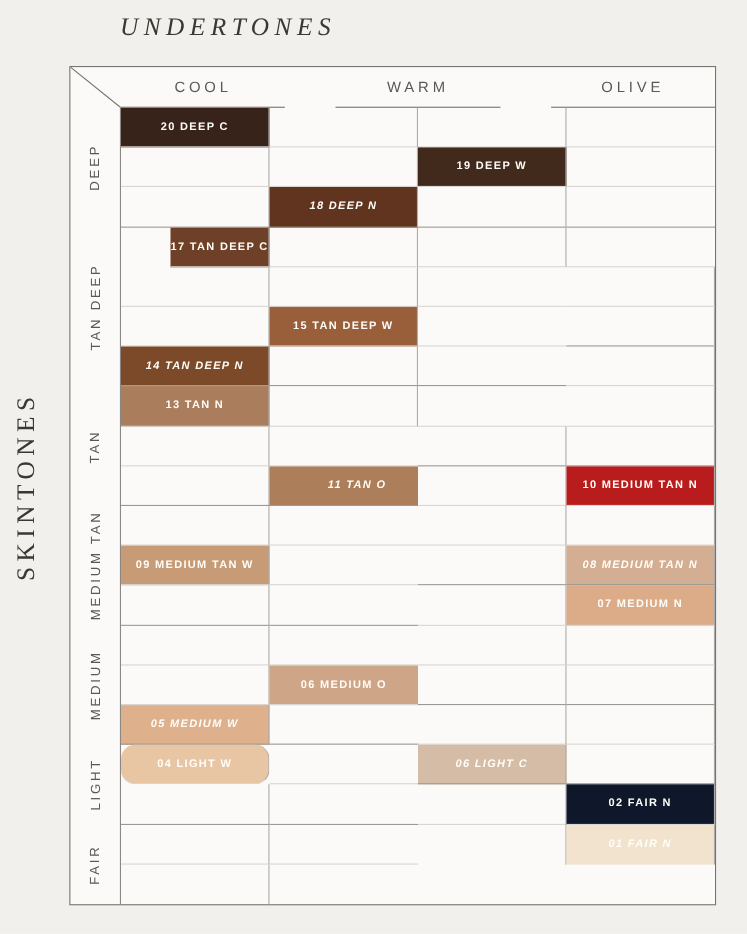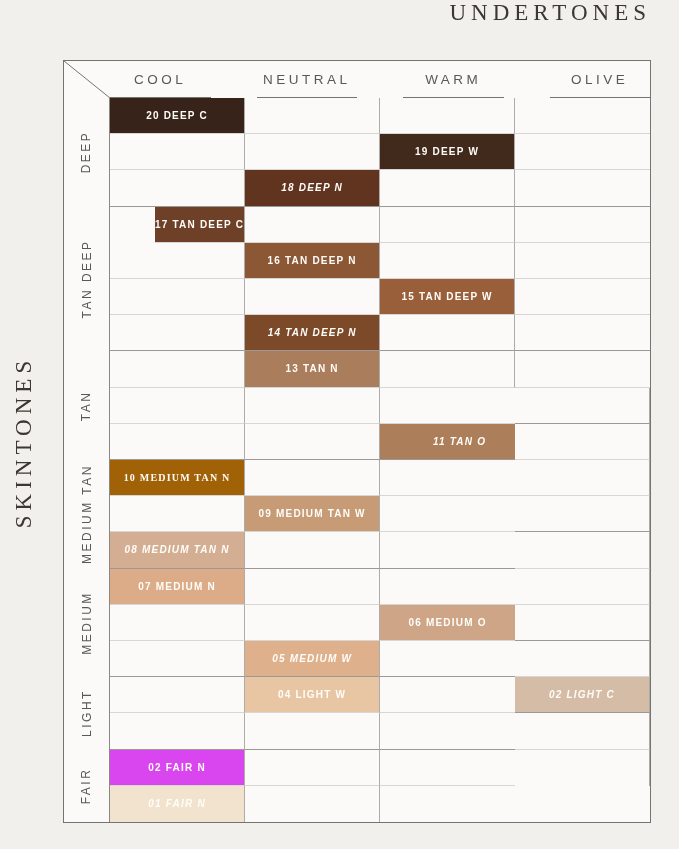--- a/index.html
+++ b/index.html
@@ -3,24 +3,24 @@
 <meta charset="utf-8">
 <style>
   html,body{margin:0;padding:0;}
   body{
     width:679px;height:849px;
     background:#f1f0ed;
     font-family:"Liberation Sans", sans-serif;
     position:relative;overflow:hidden;
   }
   .x-title{
-    position:absolute;left:109px;width:542px;top:0;
-    text-align:right;
+    position:absolute;left:109px;width:542px;top:12px;
+    text-align:left;
     font-family:"Liberation Serif", serif;
-    font-size:23px;letter-spacing:5px;color:#3b3731;font-weight:400;
+    font-size:23px;letter-spacing:5px;color:#3b3731;font-weight:400;font-style:italic;
   }
   .y-title{
     position:absolute;left:2px;top:60px;height:763px;width:44px;
     display:flex;align-items:center;justify-content:center;
   }
   .y-title span{
     transform:rotate(-90deg);white-space:nowrap;
     font-family:"Liberation Serif", serif;
     font-size:23px;letter-spacing:5px;color:#3b3731;
   }
@@ -76,21 +76,20 @@
   <span>SKINTONES</span>
 </div>
 
 <div class="chart">
   <div class="header">
     <svg class="corner-svg" width="46" height="37">
       <line x1="0" y1="0" x2="46" y2="37" stroke="#76746f" stroke-width="1"></line>
     </svg>
 
   <div class="col-head">COOL</div>
-      <div class="col-head">NEUTRAL</div>
       <div class="col-head">WARM</div>
       <div class="col-head">OLIVE</div>
     </div>
   <div class="body">
     <div class="labels">
 
     <div class="group" style="flex: 3 1 0%;">
           <span>DEEP</span>
         </div>
         <div class="group" style="flex: 4 1 0%;">
@@ -132,23 +131,20 @@
         </div>
         <div class="cell group-end"></div>
         <div class="cell last-col group-end"></div>
         <div class="cell" style="background: rgb(111, 64, 40); margin-left: 45px;">
           <span class="shade-label">17 TAN DEEP C</span>
         </div>
         <div class="cell"></div>
         <div class="cell"></div>
         <div class="cell last-col"></div>
         <div class="cell"></div>
-        <div class="cell" style="background: rgb(139, 87, 53);">
-          <span class="shade-label">16 TAN DEEP N</span>
-        </div>
         <div class="cell"></div>
         <div class="cell last-col"></div>
         <div class="cell"></div>
         <div class="cell"></div>
         <div class="cell" style="background: rgb(152, 95, 58);">
           <span class="shade-label">15 TAN DEEP W</span>
         </div>
         <div class="cell last-col"></div>
         <div class="cell group-end"></div>
         <div class="cell group-end" style="background: rgb(124, 74, 41);">
@@ -165,21 +161,21 @@
         <div class="cell"></div>
         <div class="cell"></div>
         <div class="cell last-col"></div>
         <div class="cell group-end"></div>
         <div class="cell group-end"></div>
         <div class="cell group-end"></div>
         <div class="cell last-col group-end" style="background: rgb(173, 126, 90); padding-left: 24px;">
           <span class="shade-label">11 TAN O</span>
         </div>
         <div class="cell"></div>
-        <div class="cell" style="background: #a16207; font-family: Liberation Serif, serif;">
+        <div class="cell" style="background: #b91c1c;">
           <span class="shade-label">10 MEDIUM TAN N</span>
         </div>
         <div class="cell"></div>
         <div class="cell last-col"></div>
         <div class="cell"></div>
         <div class="cell"></div>
         <div class="cell" style="background: rgb(198, 155, 117); align-items: center;">
           <span class="shade-label">09 MEDIUM TAN W</span>
         </div>
         <div class="cell last-col"></div>
@@ -202,32 +198,32 @@
           <span class="shade-label">06 MEDIUM O</span>
         </div>
         <div class="cell group-end"></div>
         <div class="cell group-end"></div>
         <div class="cell group-end" style="background: rgb(223, 176, 140);">
           <span class="shade-label">05 MEDIUM W</span>
         </div>
         <div class="cell last-col group-end"></div>
         <div class="cell"></div>
         <div class="cell"></div>
-        <div class="cell" style="background: rgb(233, 198, 163);">
+        <div class="cell" style="background: rgb(233, 198, 163); border-radius: 13px;">
           <span class="shade-label">04 LIGHT W</span>
         </div>
         <div class="cell last-col"></div>
         <div class="cell group-end" style="background: rgb(213, 188, 166);">
-          <span class="shade-label">02 LIGHT C</span>
-        </div>
-        <div class="cell group-end"></div>
-        <div class="cell group-end"></div>
-        <div class="cell last-col group-end"></div>
-        <div class="cell"></div>
-        <div class="cell" style="background: #d946ef;">
+          <span class="shade-label">06 LIGHT C</span>
+        </div>
+        <div class="cell group-end"></div>
+        <div class="cell group-end"></div>
+        <div class="cell last-col group-end"></div>
+        <div class="cell"></div>
+        <div class="cell" style="background: #0f172a;">
           <span class="shade-label">02 FAIR N</span>
         </div>
         <div class="cell"></div>
         <div class="cell last-col"></div>
         <div class="cell group-end last-row"></div>
         <div class="cell group-end last-row" style="background: rgb(241, 227, 205);">
           <span class="shade-label">01 FAIR N</span>
         </div>
         <div class="cell group-end last-row"></div>
         <div class="cell last-col group-end last-row"></div>

